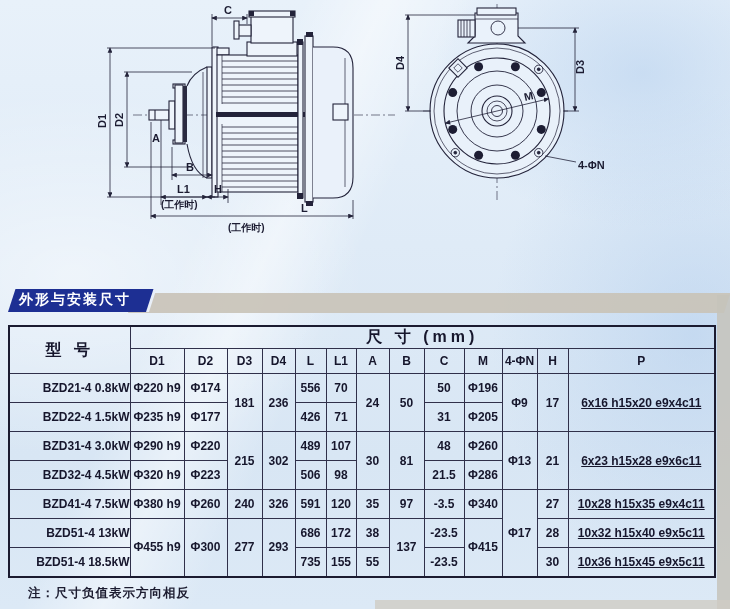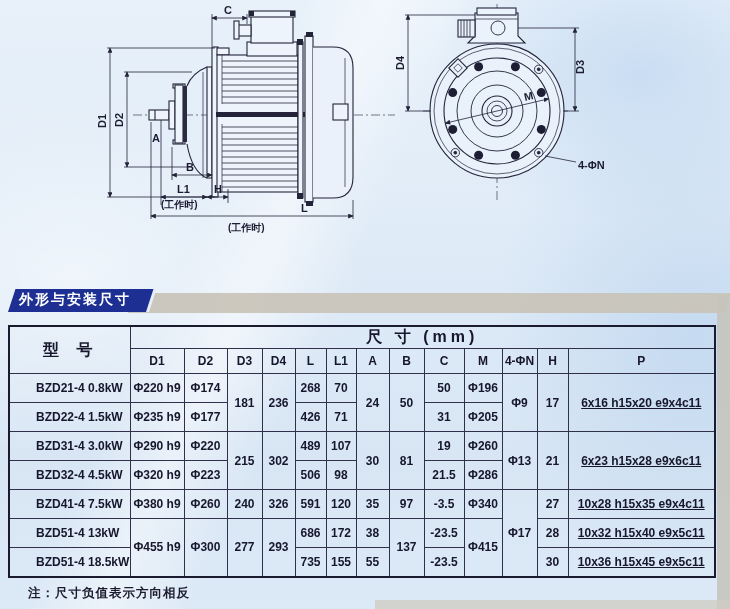--- a/index.html
+++ b/index.html
@@ -23,24 +23,24 @@
   .title-band{position:absolute;left:128px;top:4px;width:596px;height:20px;
     transform:skewX(-18deg);transform-origin:left bottom;opacity:.92;}
   .title-chip{position:absolute;left:8px;top:0;width:138px;height:23px;
     transform:skewX(-18deg);transform-origin:left bottom;box-shadow:3px 0 0 0 #e9eff8;}
   .title-text{position:absolute;left:19px;top:2px;color:#fff;font-size:14px;font-weight:bold;letter-spacing:2px;}
 
   table.dims{position:absolute;left:8px;top:325px;width:708px;border-collapse:collapse;table-layout:fixed;
     border:2px solid #1b1b30;font-weight:600;color:#16162c;}
   table.dims th,table.dims td{border:1px solid #30304a;text-align:center;vertical-align:middle;
     padding:0;font-size:12px;overflow:hidden;white-space:nowrap;}
-  table.dims td.model{text-align:left;padding-left:26px;}
+  table.dims td.model{text-align:right;padding-left:14px;}
   tr.hrow1{height:15px;} tr.hrow1 th{font-size:16px;letter-spacing:4px;}
   tr.hrow2{height:25px;} tr.hrow2 th{font-size:12px;}
-  th.model-h{font-size:13px;letter-spacing:6px;font-family:Liberation Mono, monospace;}
+  th.model-h{font-size:13px;letter-spacing:6px;}
   table.dims tbody tr{height:29px;}
   td.pcol{font-size:11.5px;text-decoration:underline;}
 
   .note{position:absolute;left:28px;top:585px;font-size:12.5px;font-weight:bold;color:#1c1c30;letter-spacing:1px;text-align:right;}
 </style>
 </head>
 <body>
 
 <div class="page">
 
@@ -261,21 +261,21 @@
           <th>P</th>
         </tr>
     </thead>
     <tbody>
         <tr>
           <td class="model">BZD21-4 0.8kW</td>
           <td>Φ220 h9</td>
           <td>Φ174</td>
           <td rowspan="2">181</td>
           <td rowspan="2">236</td>
-          <td>268</td>
+          <td>556</td>
           <td>70</td>
           <td rowspan="2">24</td>
           <td rowspan="2">50</td>
           <td>50</td>
           <td>Φ196</td>
           <td rowspan="2">Φ9</td>
           <td rowspan="2">17</td>
           <td rowspan="2" class="pcol">6x16 h15x20 e9x4c11</td>
         </tr>
         <tr>
@@ -290,21 +290,21 @@
         <tr>
           <td class="model">BZD31-4 3.0kW</td>
           <td>Φ290 h9</td>
           <td>Φ220</td>
           <td rowspan="2">215</td>
           <td rowspan="2">302</td>
           <td>489</td>
           <td>107</td>
           <td rowspan="2">30</td>
           <td rowspan="2">81</td>
-          <td>19</td>
+          <td>48</td>
           <td>Φ260</td>
           <td rowspan="2">Φ13</td>
           <td rowspan="2">21</td>
           <td rowspan="2" class="pcol">6x23 h15x28 e9x6c11</td>
         </tr>
         <tr>
           <td class="model">BZD32-4 4.5kW</td>
           <td>Φ320 h9</td>
           <td>Φ223</td>
           <td>506</td>

